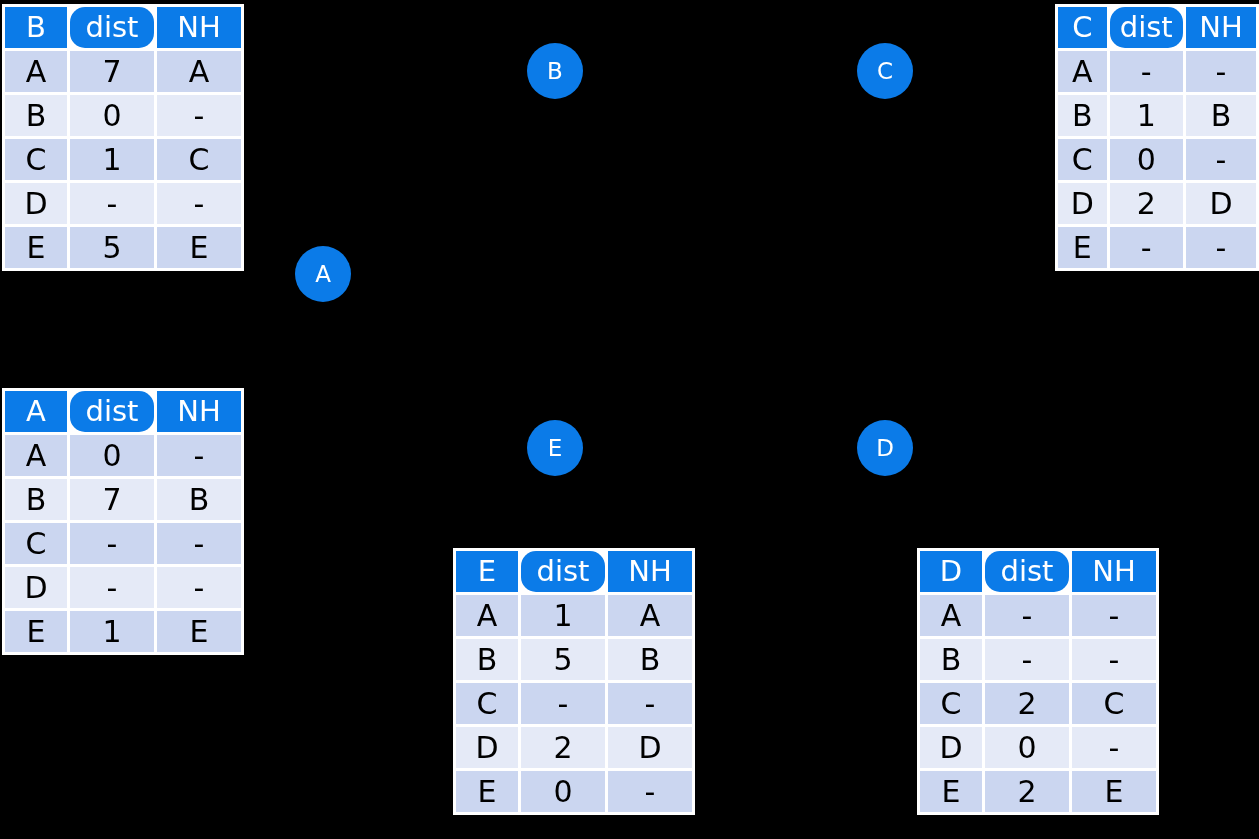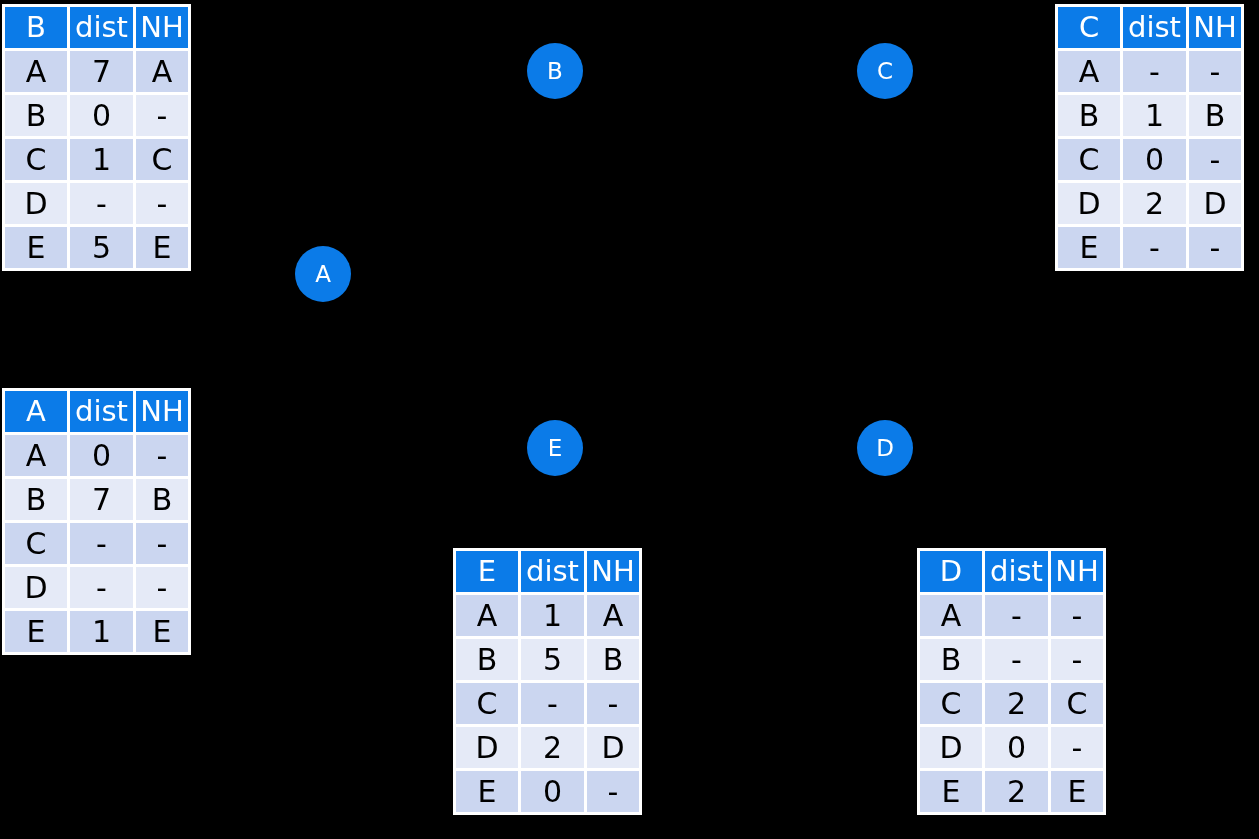--- a/index.html
+++ b/index.html
@@ -37,22 +37,22 @@
     color: #ffffff;
     font-size: 29px;
   }
   .rtable td {
     color: #000000;
     font-size: 30px;
   }
   .rtable tr.band-dark td { background: #CBD6F0; }
   .rtable tr.band-light td { background: #E5EAF7; }
   .col-node { width: 62px; }
-  .col-dist { width: 63px; }
-  .col-nh   { width: 52px; }
+  .col-dist { width: 84px; border-radius: 15px; }
+  .col-nh   { width: 84px; }
 
   
   .node {
     position: absolute;
     width: 56px;
     height: 56px;
     border-radius: 50%;
     background: #0B7BE8;
     color: #ffffff;
     font-size: 23px;

